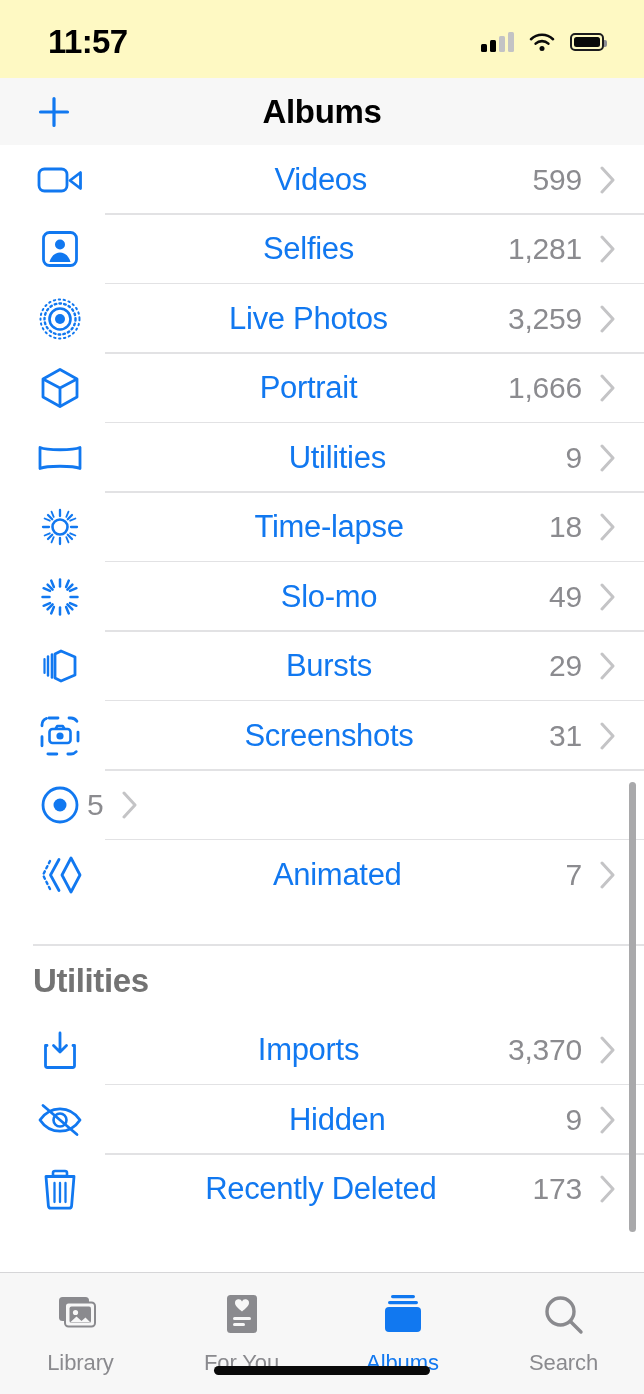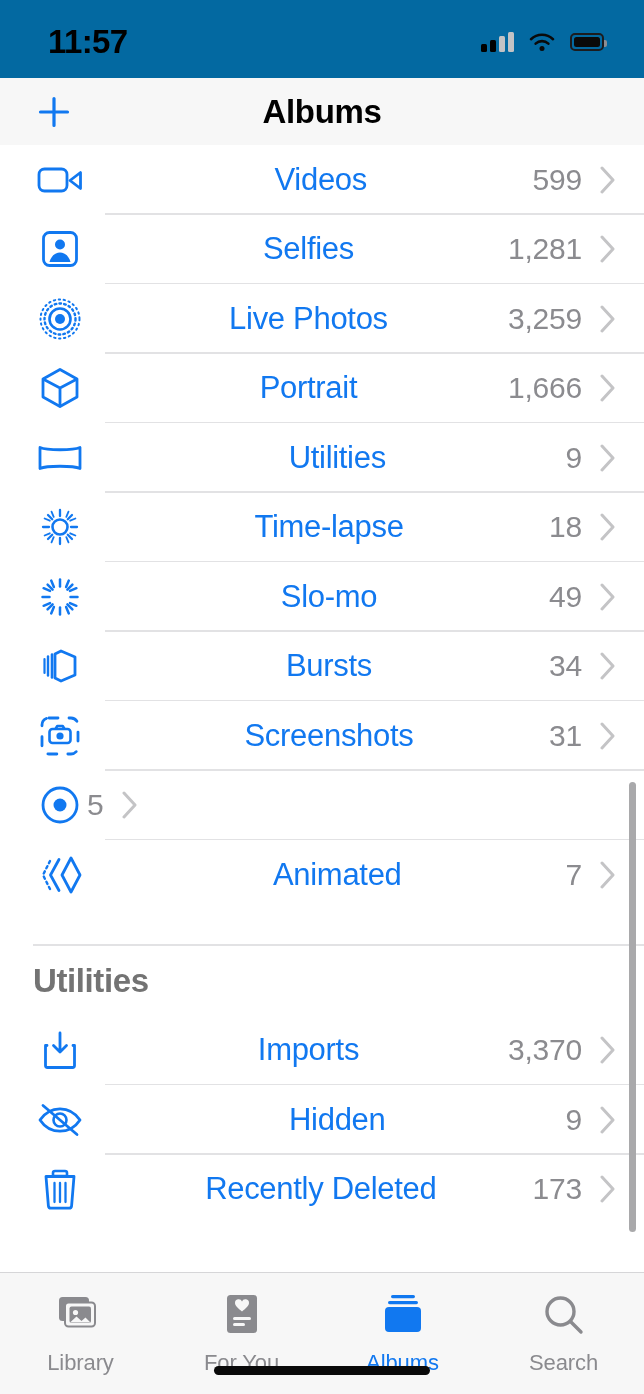--- a/index.html
+++ b/index.html
@@ -7,21 +7,21 @@
     width:644px; height:1394px;
     font-family:"Liberation Sans", sans-serif;
     background:#ffffff;
     overflow:hidden;
   }
   .phone { position:relative; width:644px; height:1394px; background:#fff; }
 
   
   .statusbar{
     position:absolute; top:0; left:0; width:644px; height:78px;
-    background:#0369a1;
+    background:#fef9c3;
     display:flex; align-items:center; justify-content:space-between;
     padding:0 40px 0 48px;
   }
   .sb-time{ font-size:33px; font-weight:600; color:#000; letter-spacing:-0.6px; margin-top:6px;}
   .sb-right{ display:flex; align-items:center; gap:14px; margin-top:6px;}
   .sig{ display:flex; align-items:flex-end; gap:3px; height:20px;}
   .sig i{ display:block; width:6px; background:#000; border-radius:1.5px;}
   .sig i:nth-child(1){height:8px;}
   .sig i:nth-child(2){height:12px;}
   .sig i:nth-child(3){height:16px; background:#c3c3c5;}
@@ -300,21 +300,21 @@
     <div class="row">
       <div class="ico">
         <svg width="42" height="42" viewBox="0 0 42 42">
           <path d="M22 6 36 12v18L22 36 16 33V9z" fill="none" stroke="#1178f0" stroke-width="2.8" stroke-linejoin="round"></path>
           <path d="M13 9.5v23" fill="none" stroke="#1178f0" stroke-width="2.6" stroke-linecap="round"></path>
           <path d="M9 11.5v19" fill="none" stroke="#1178f0" stroke-width="2.4" stroke-linecap="round"></path>
           <path d="M5.5 14v14" fill="none" stroke="#1178f0" stroke-width="2.2" stroke-linecap="round"></path>
         </svg>
       </div>
       <div class="label">Bursts</div>
-      <div class="count">34</div>
+      <div class="count">29</div>
       <div class="chev">
         <svg width="16" height="28" viewBox="0 0 16 28">
             <path d="M2 2l11 12L2 26" fill="none" stroke="#c4c4c6" stroke-width="3" stroke-linecap="round" stroke-linejoin="round"></path>
           </svg>
       </div>
     </div>
 
     <div class="row">
       <div class="ico">
         <svg width="42" height="42" viewBox="0 0 42 42">

